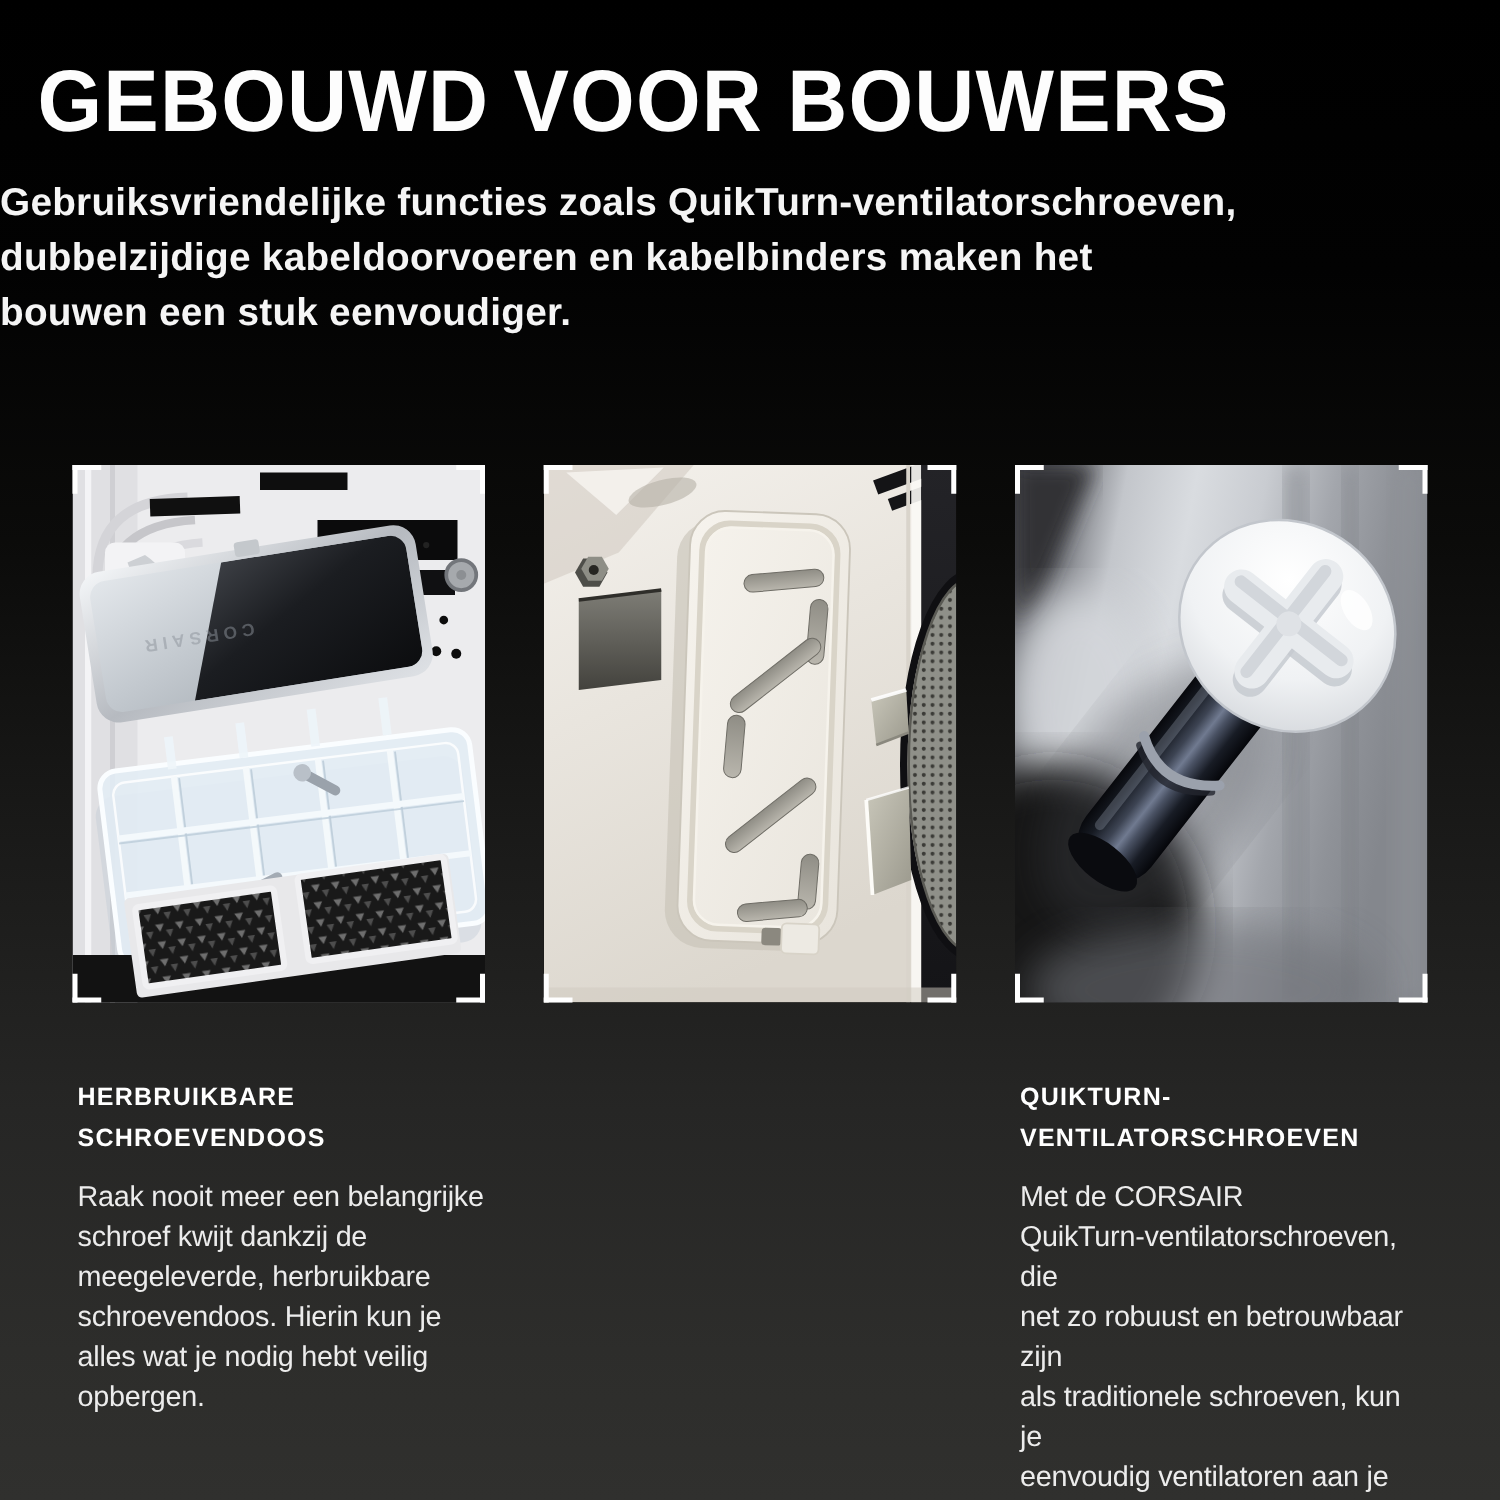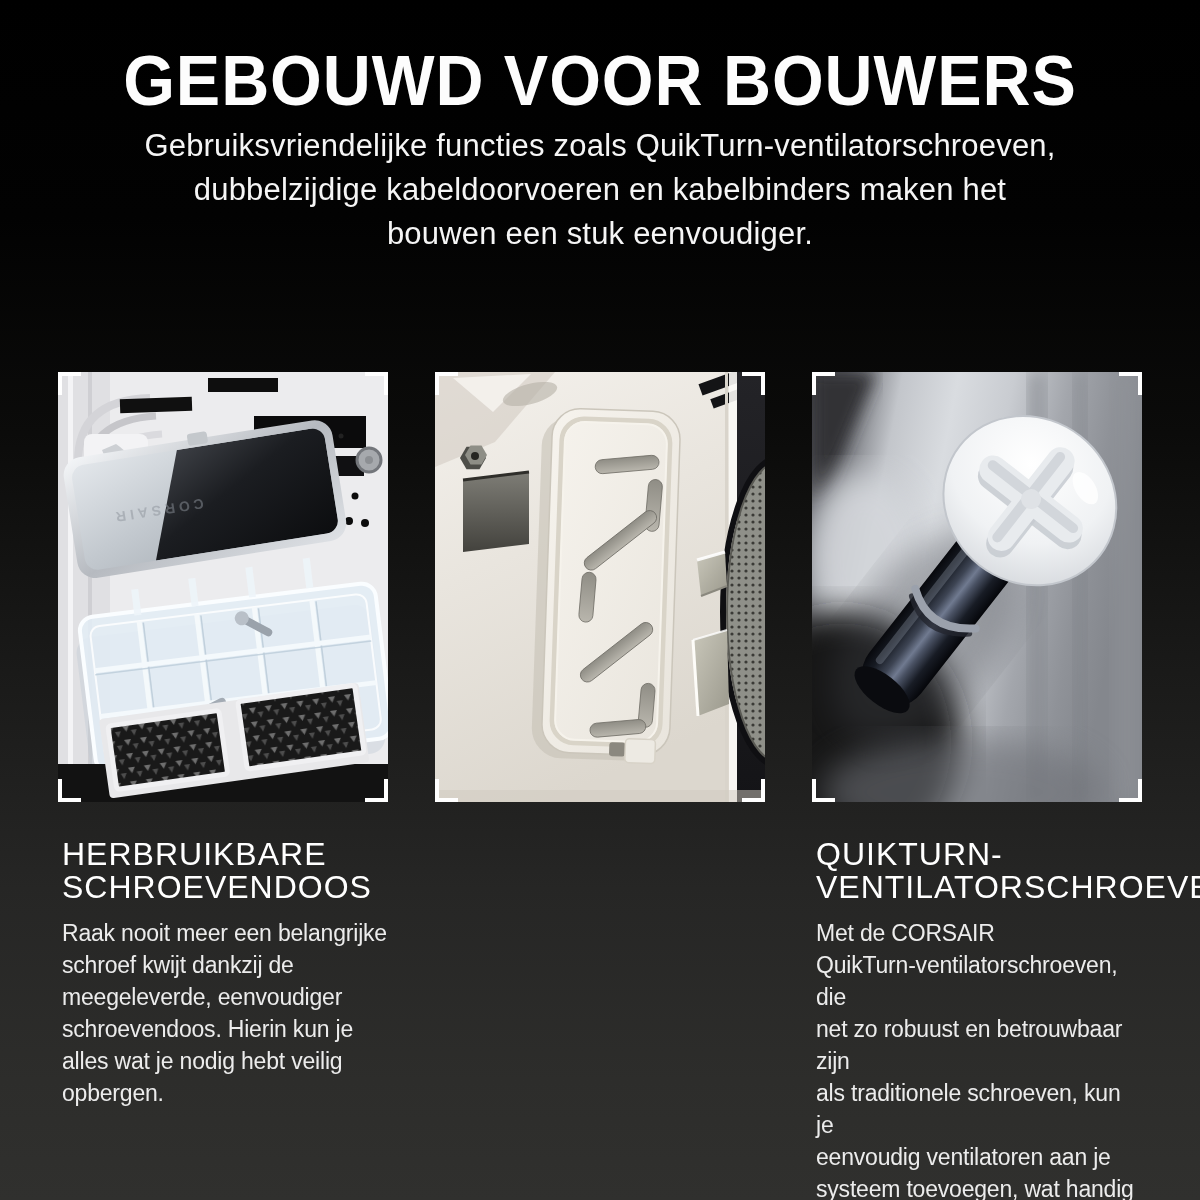--- a/index.html
+++ b/index.html
@@ -3,51 +3,51 @@
 <meta charset="utf-8">
 <style>
   * { margin:0; padding:0; box-sizing:border-box; }
   html,body { width:1200px; height:1200px; overflow:hidden; }
   body {
     font-family:"Liberation Sans", sans-serif;
     background:linear-gradient(180deg,#000000 0%,#020202 18%,#0b0b0a 36%,#1a1a19 56%,#262625 74%,#2d2d2b 90%,#30302e 100%);
     color:#fff;
     position:relative;
   }
-  .hero { text-align:center; }
+  .hero { text-align:left; }
   .hero-title {
     margin-top:46px;
     font-size:70px; line-height:70px; font-weight:700;
     letter-spacing:1px; color:#fdfdfd;
     transform:scaleX(.95); transform-origin:center;
     white-space:nowrap;
   }
   .hero-subtitle {
-    margin:8px auto 0 auto;
-    font-size:31px; line-height:44px; font-weight:400;
+    margin:24px auto 0 auto;
+    font-size:31px; line-height:44px; font-weight:700;
     color:#f5f5f5; letter-spacing:.2px;
     white-space:pre-line;
   }
   .features {
     position:absolute; top:372px; left:58px; width:1084px;
     display:grid; grid-template-columns:repeat(3,330px); column-gap:47px;
   }
   .photo {
     position:relative; width:330px; height:430px; overflow:hidden;
     background:#0a0a0a;
   }
   .photo svg { position:absolute; inset:0; display:block; }
   .corner { position:absolute; width:25px; height:25px; z-index:5; }
   .corner.tl { left:-2px;  top:-2px;    border-left:6px solid #fff; border-top:6px solid #fff; }
   .corner.tr { right:-2px; top:-2px;    border-right:6px solid #fff; border-top:6px solid #fff; }
   .corner.bl { left:-2px;  bottom:-2px; border-left:6px solid #fff; border-bottom:6px solid #fff; }
   .corner.br { right:-2px; bottom:-2px; border-right:6px solid #fff; border-bottom:6px solid #fff; }
   .feature-heading {
-    margin:36px 0 0 4px;
-    font-size:32px; line-height:33px; font-weight:400;
+    margin:60px 0 0 4px;
+    font-size:20px; line-height:33px; font-weight:700;
     letter-spacing:1px; color:#ffffff;
     white-space:pre-line;
   }
   .feature-body {
     margin:13px 0 0 4px;
     font-size:23px; line-height:32px; font-weight:400;
     letter-spacing:-.2px; color:#ececec;
     white-space:pre-line;
   }
   .svg-text { font-family:"Liberation Sans", sans-serif; }
@@ -183,21 +183,21 @@
       </svg>
       <span class="corner tl"></span>
       <span class="corner tr"></span>
       <span class="corner bl"></span>
       <span class="corner br"></span>
     </figure>
     <h2 class="feature-heading">HERBRUIKBARE
 SCHROEVENDOOS</h2>
     <p class="feature-body">Raak nooit meer een belangrijke
 schroef kwijt dankzij de
-meegeleverde, eenvoudiger
+meegeleverde, herbruikbare
 schroevendoos. Hierin kun je
 alles wat je nodig hebt veilig
 opbergen.</p>
   </section>
 
   <section class="feature">
     <figure class="photo">
       <svg viewBox="0 0 330 430" width="330" height="430">
         <defs>
           <linearGradient id="p2-bg" x1="0" y1="0" x2=".35" y2="1">

